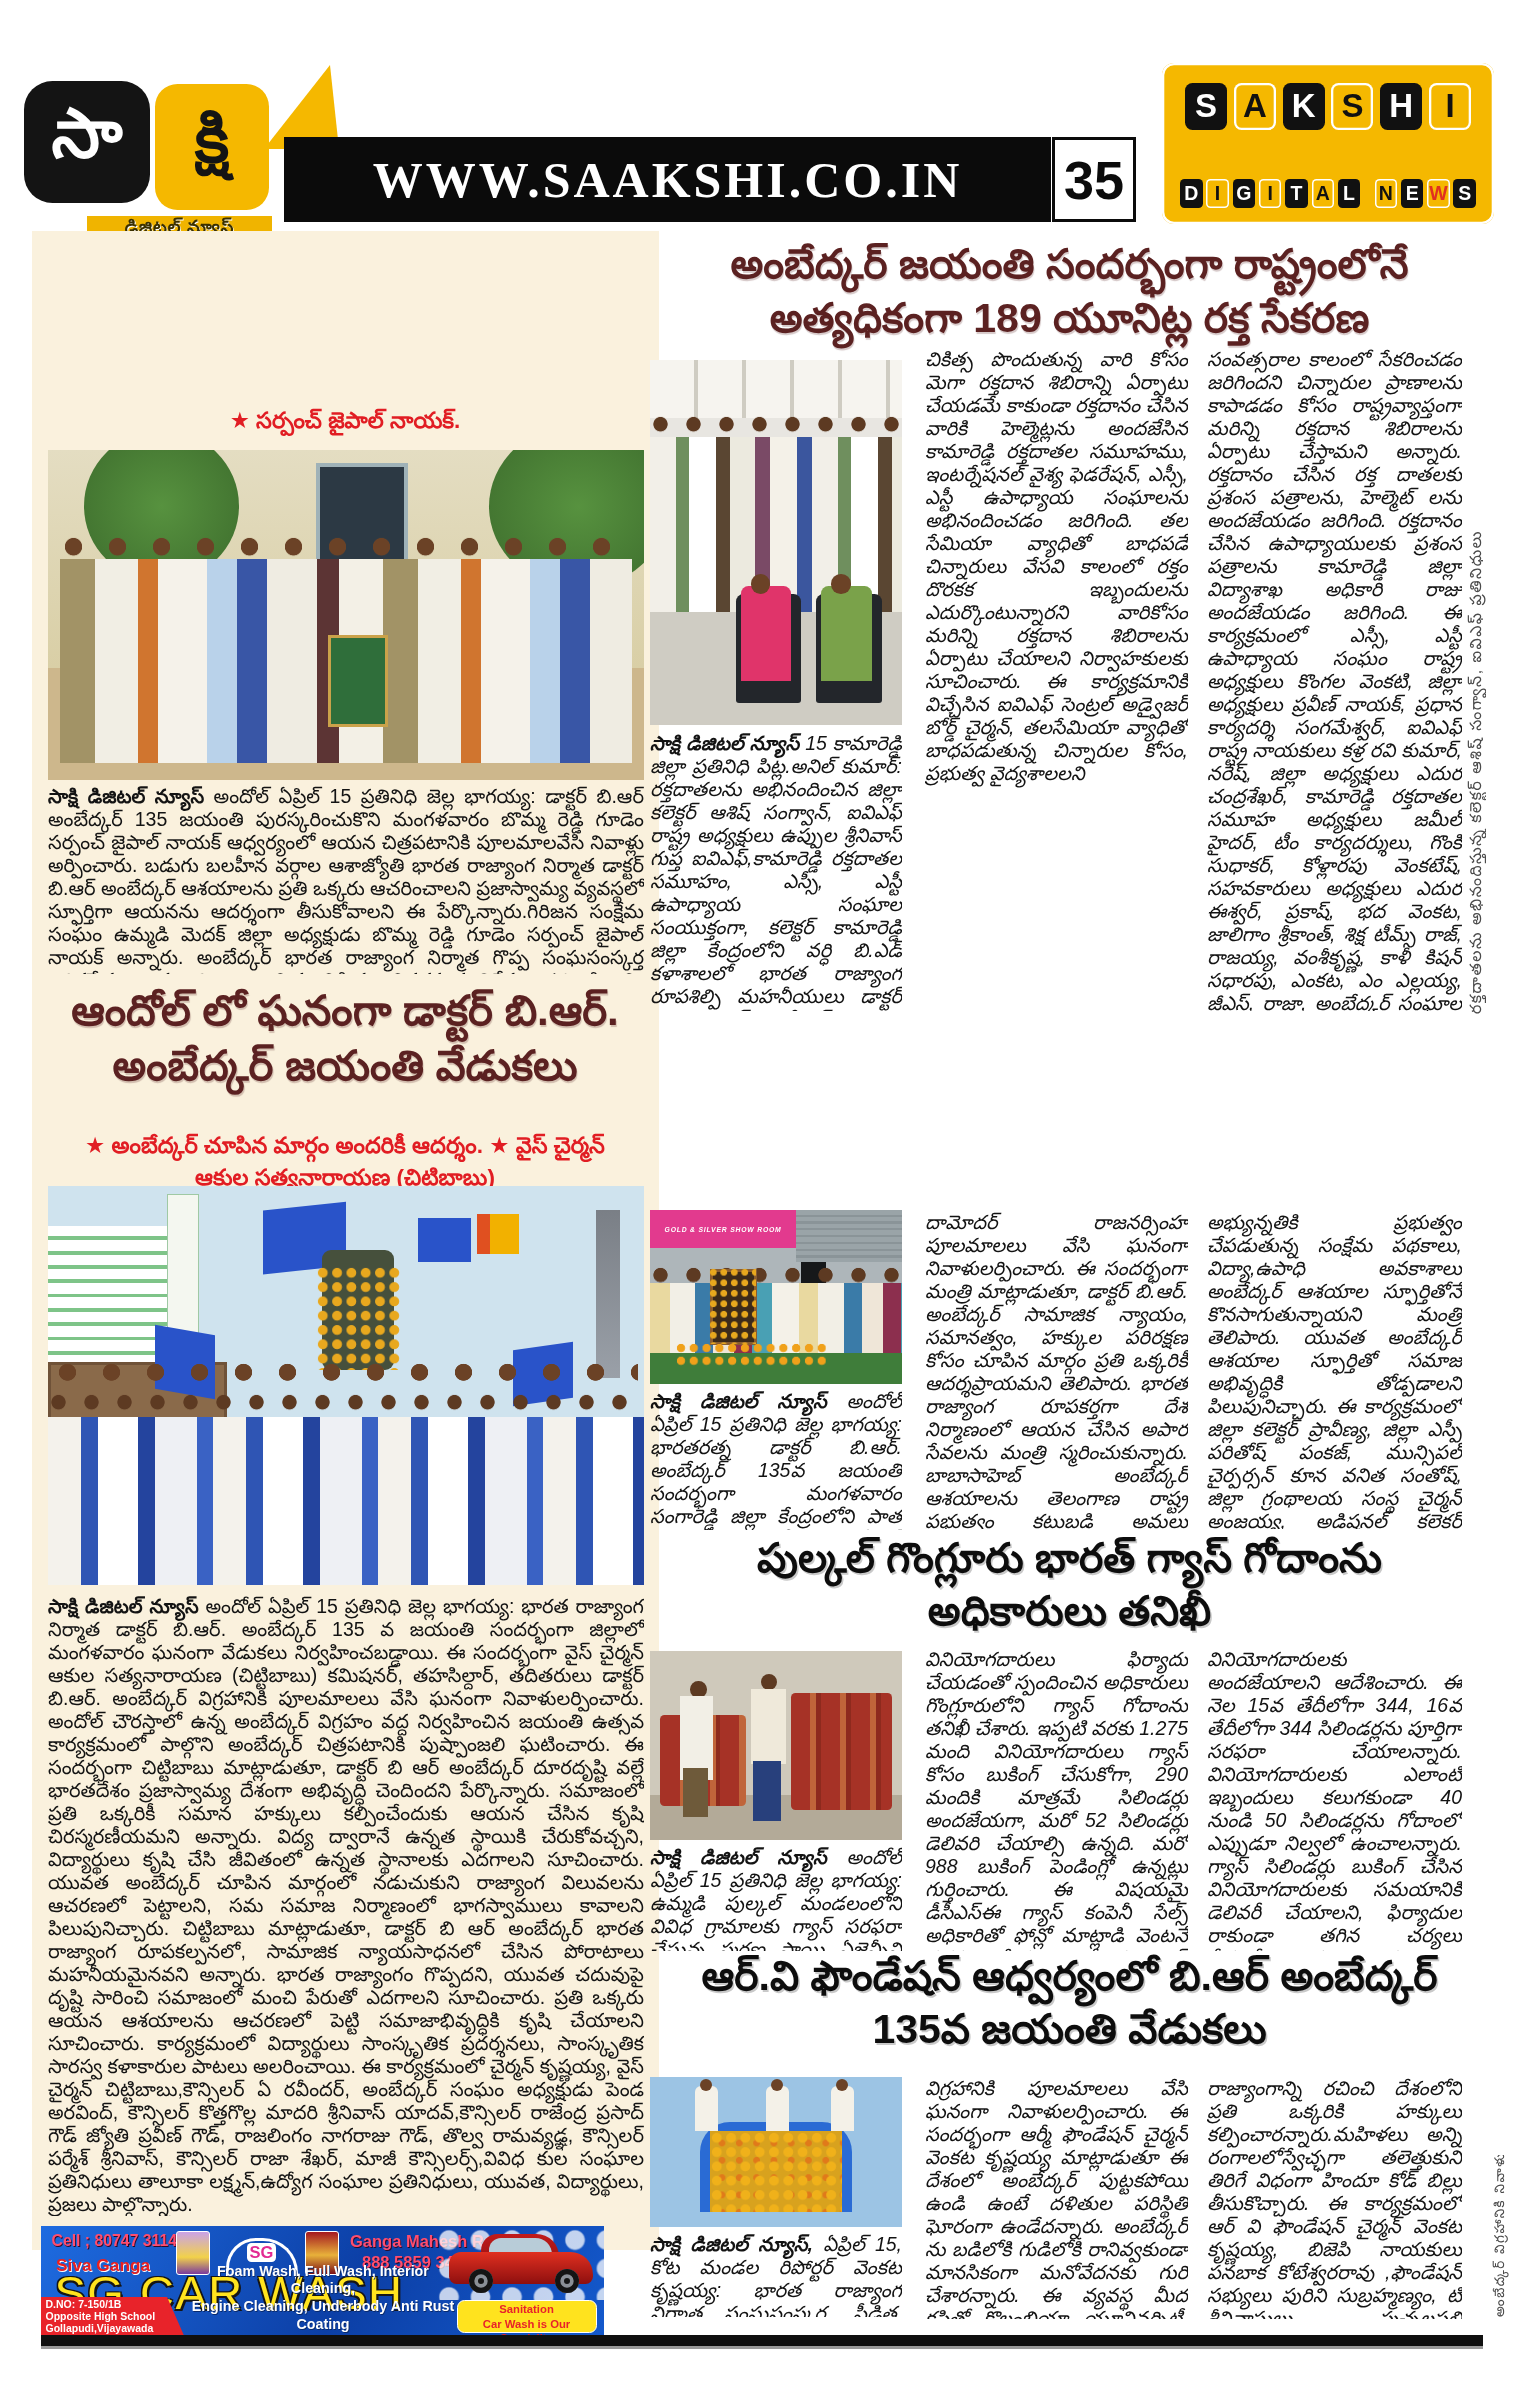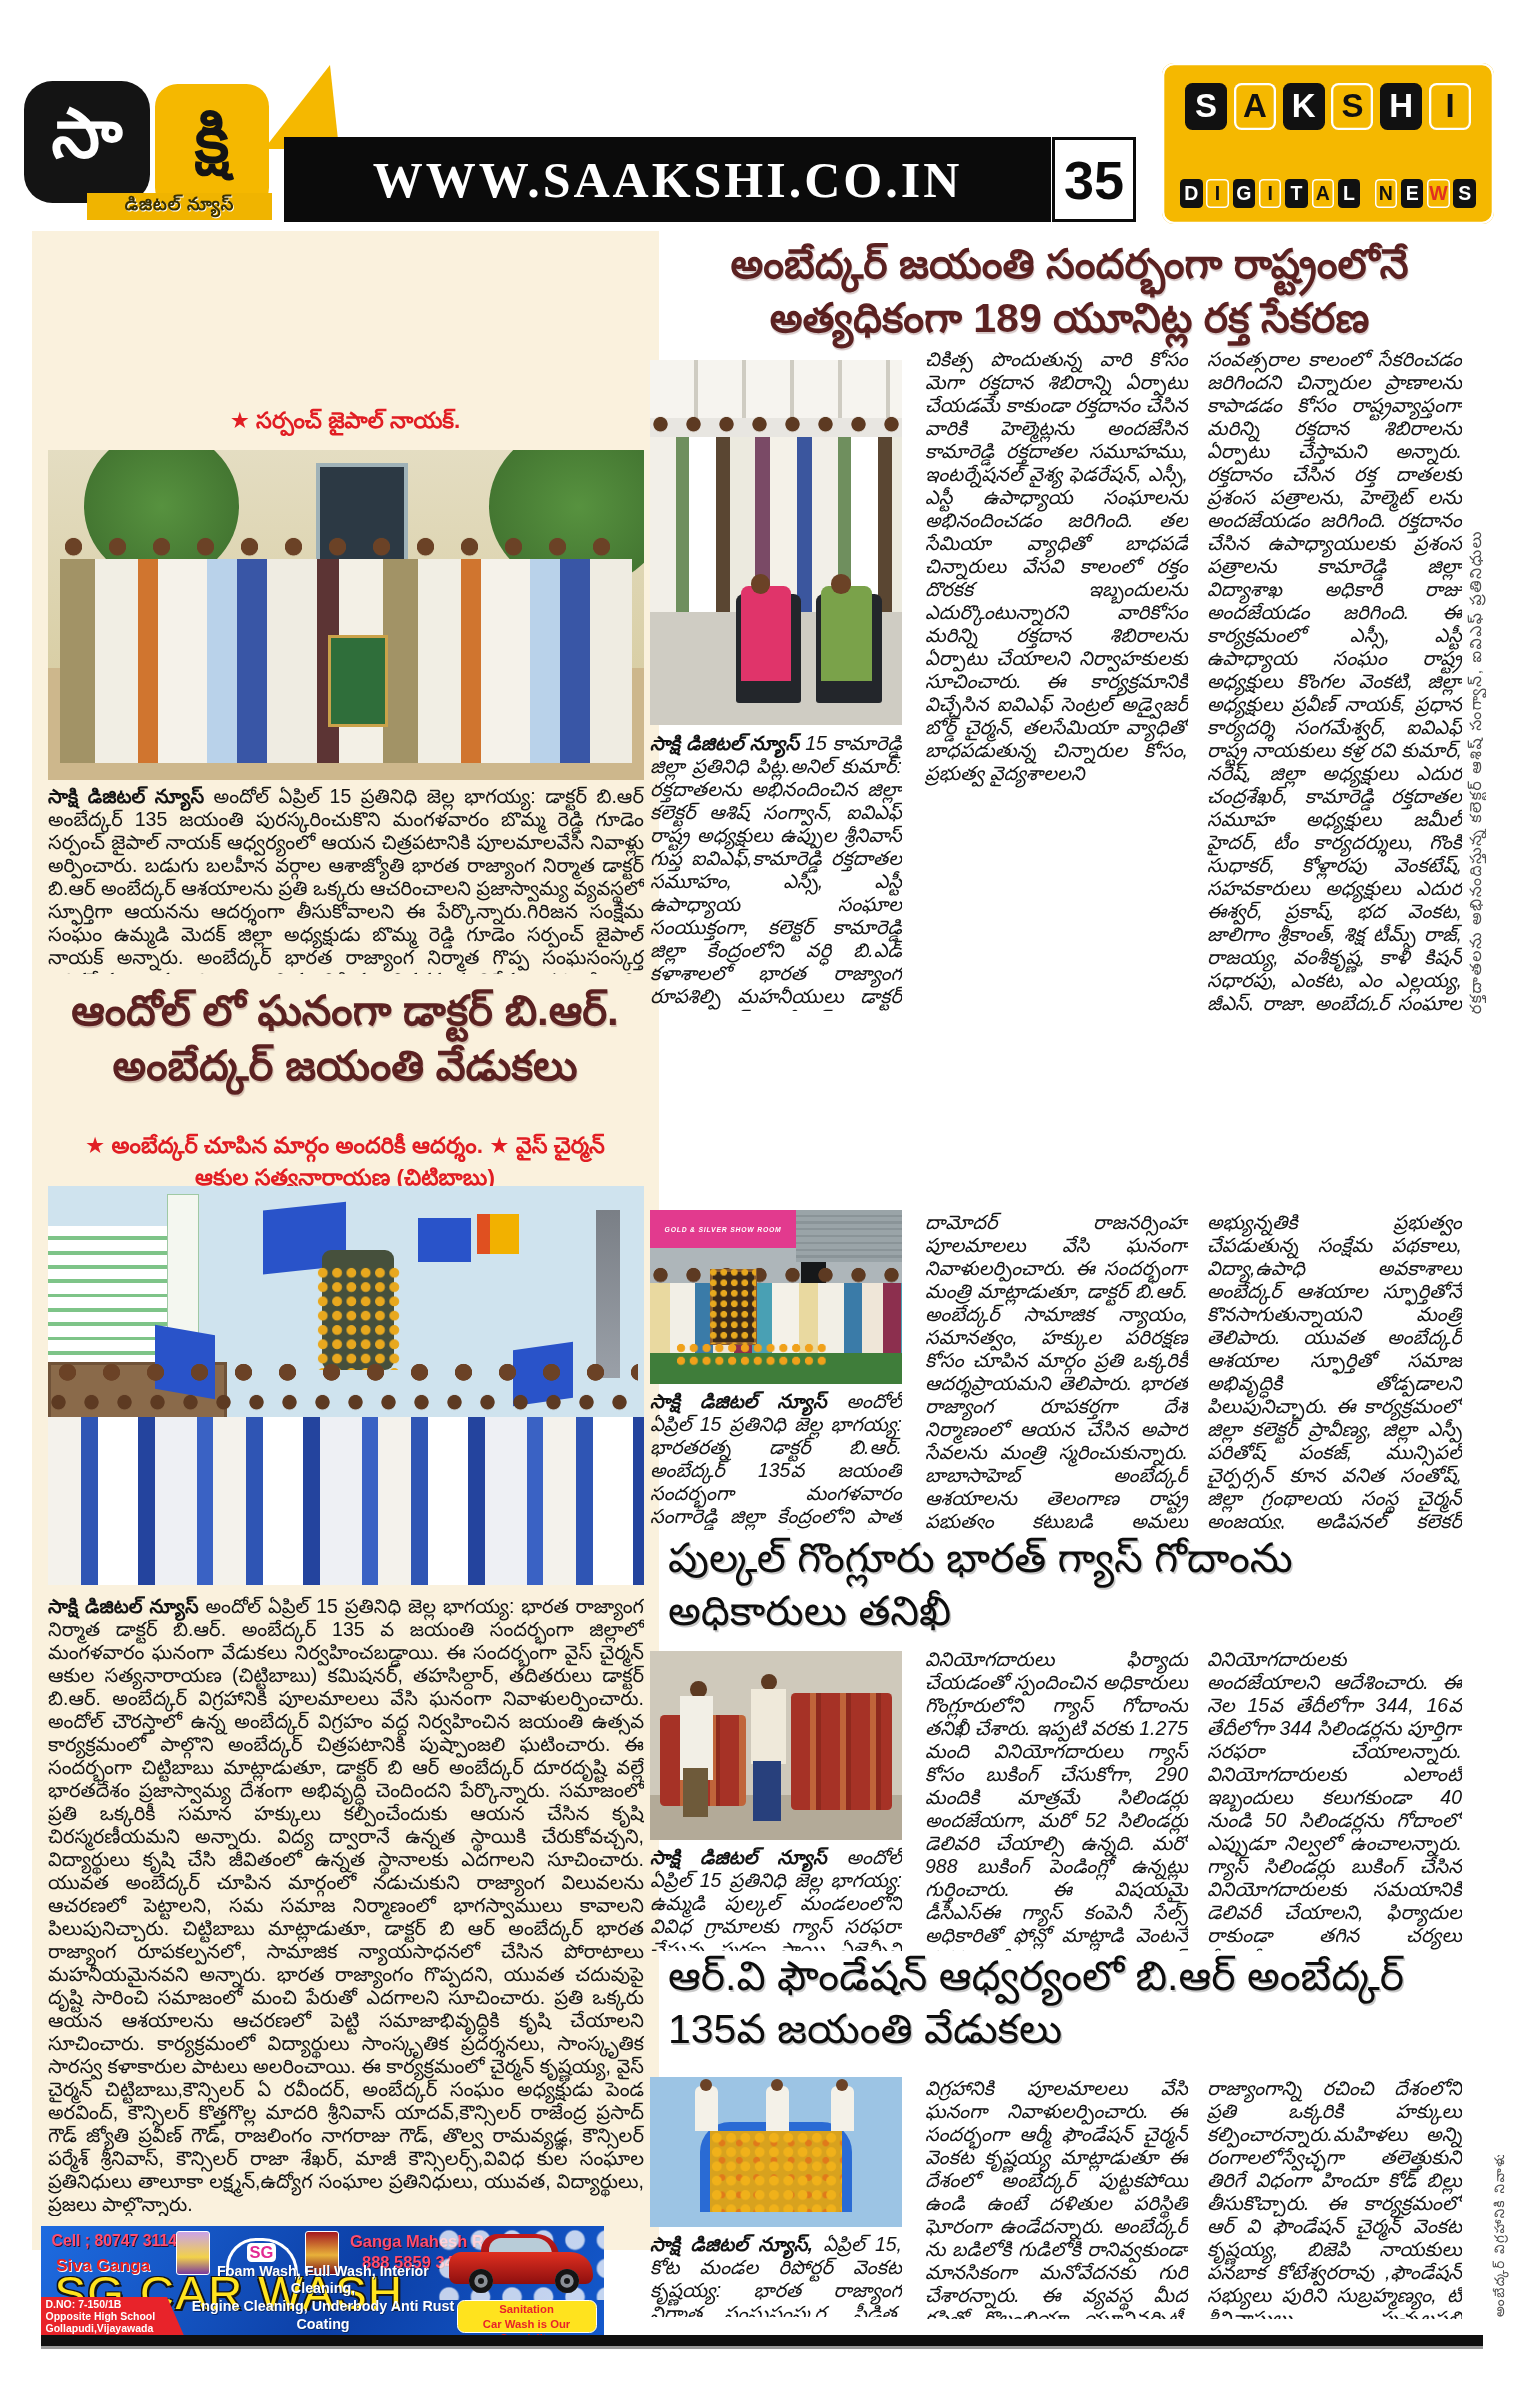--- a/index.html
+++ b/index.html
@@ -7,21 +7,21 @@
         font-family:"Liberation Sans","DejaVu Sans",sans-serif;color:#111;}
   
   .logo-tile1{position:absolute;left:24px;top:81px;width:126px;height:122px;background:#141414;
               border-radius:28.5px;color:#fff;font-size:69px;font-weight:bold;display:flex;
               align-items:center;justify-content:center;}
   .logo-tile2{position:absolute;left:155px;top:84px;width:114px;height:126px;background:#f5b800;
               border-radius:22.5px;color:#141414;font-size:66px;font-weight:bold;display:flex;
               align-items:center;justify-content:center;}
   .logo-wedge{position:absolute;left:264px;top:65px;width:75px;height:84px;background:#f5b800;
               clip-path:polygon(0 100%,88% 0,100% 100%);}
-  .logo-strip{position:absolute;left:87px;top:193px;width:185px;height:27px;background:#f0b400;
+  .logo-strip{position:absolute;left:87px;top:216px;width:185px;height:27px;background:#f0b400;
               color:#3a3000;font-size:18px;font-weight:bold;display:flex;align-items:center;
               justify-content:center;letter-spacing:0.8px;text-shadow:0.8px 0.8px 0 #fff;}
   .site-bar{position:absolute;left:284px;top:137px;width:767px;height:85px;background:#0b0b0b;
             display:flex;align-items:center;justify-content:center;}
   .site-bar span{color:#fff;font-family:"Liberation Serif","DejaVu Serif",serif;font-size:50px;
             font-weight:bold;letter-spacing:3px;white-space:nowrap;}
   .page-num{position:absolute;left:1052px;top:137px;width:84px;height:85px;background:#fff;
             border:3px solid #0b0b0b;box-sizing:border-box;display:flex;align-items:center;
             justify-content:center;font-size:54px;font-weight:bold;color:#0b0b0b;}
   .brand{position:absolute;left:1162px;top:63px;width:332px;height:161px;background:#f5b800;
@@ -35,21 +35,21 @@
   .brand .r2 span{width:22.5px;height:28.5px;display:flex;align-items:center;justify-content:center;
          font-size:19.5px;font-weight:bold;border-radius:4.5px;}
   .brand .r2 span:nth-child(odd){background:#111;color:#fff;}
   .brand .r2 span:nth-child(even){background:#f5b800;color:#111;box-shadow:0 0 0 1.5px #fff inset;}
   .brand .r2 span.sp{margin-left:10.5px;}
   .brand .r2 span.red{color:#e03020;}
   
   .left-panel{position:absolute;left:31.5px;top:231px;width:627px;height:2019px;background:#faf1dd;}
   .hl-maroon{color:#5b2121;font-weight:bold;text-align:center;line-height:1.32;
              text-shadow:0.8px 1.5px 0.8px rgba(90,40,40,.25);}
-  .hl-black{color:#0d0d0d;font-weight:normal;line-height:1.3;
+  .hl-black{color:#0d0d0d;font-weight:bold;text-align:center;line-height:1.3;
             text-shadow:1.5px 1.5px 0 #c9c9c9;}
   .byline{color:#e11d23;font-weight:bold;text-align:center;}
   .l1-hl{position:absolute;left:45px;top:261px;width:600px;font-size:42px;}
   .l1-by{position:absolute;left:45px;top:407px;width:600px;font-size:22.5px;}
   .l2-hl{position:absolute;left:45px;top:983px;width:600px;font-size:42px;}
   .l2-by{position:absolute;left:60px;top:1130px;width:570px;font-size:22.5px;line-height:1.4;}
   .body-text{font-size:19.5px;line-height:23px;text-align:justify;color:#131313;overflow:hidden;}
   .l1-body{position:absolute;left:48px;top:785px;width:596px;height:189px;}
   .l2-body{position:absolute;left:48px;top:1595px;width:596px;height:621px;}
   

